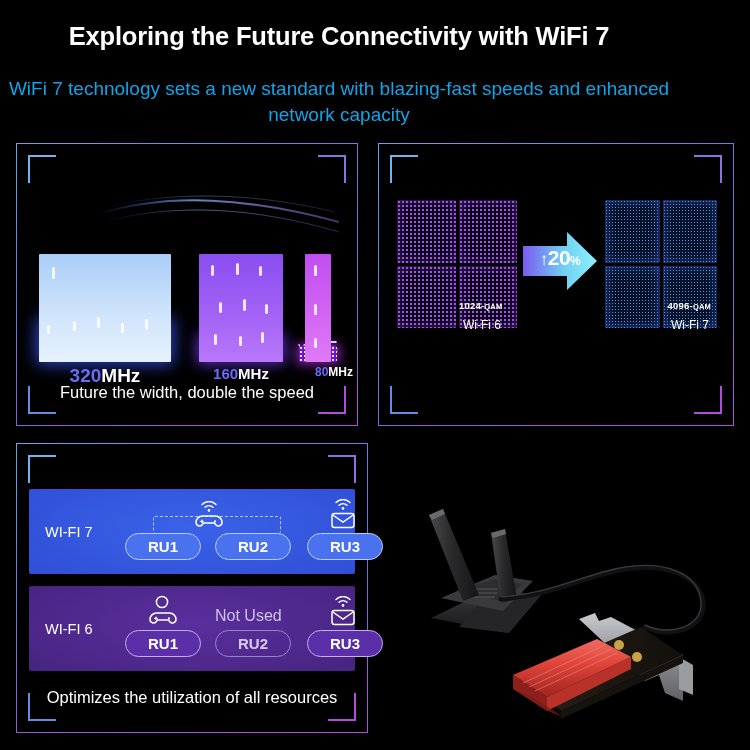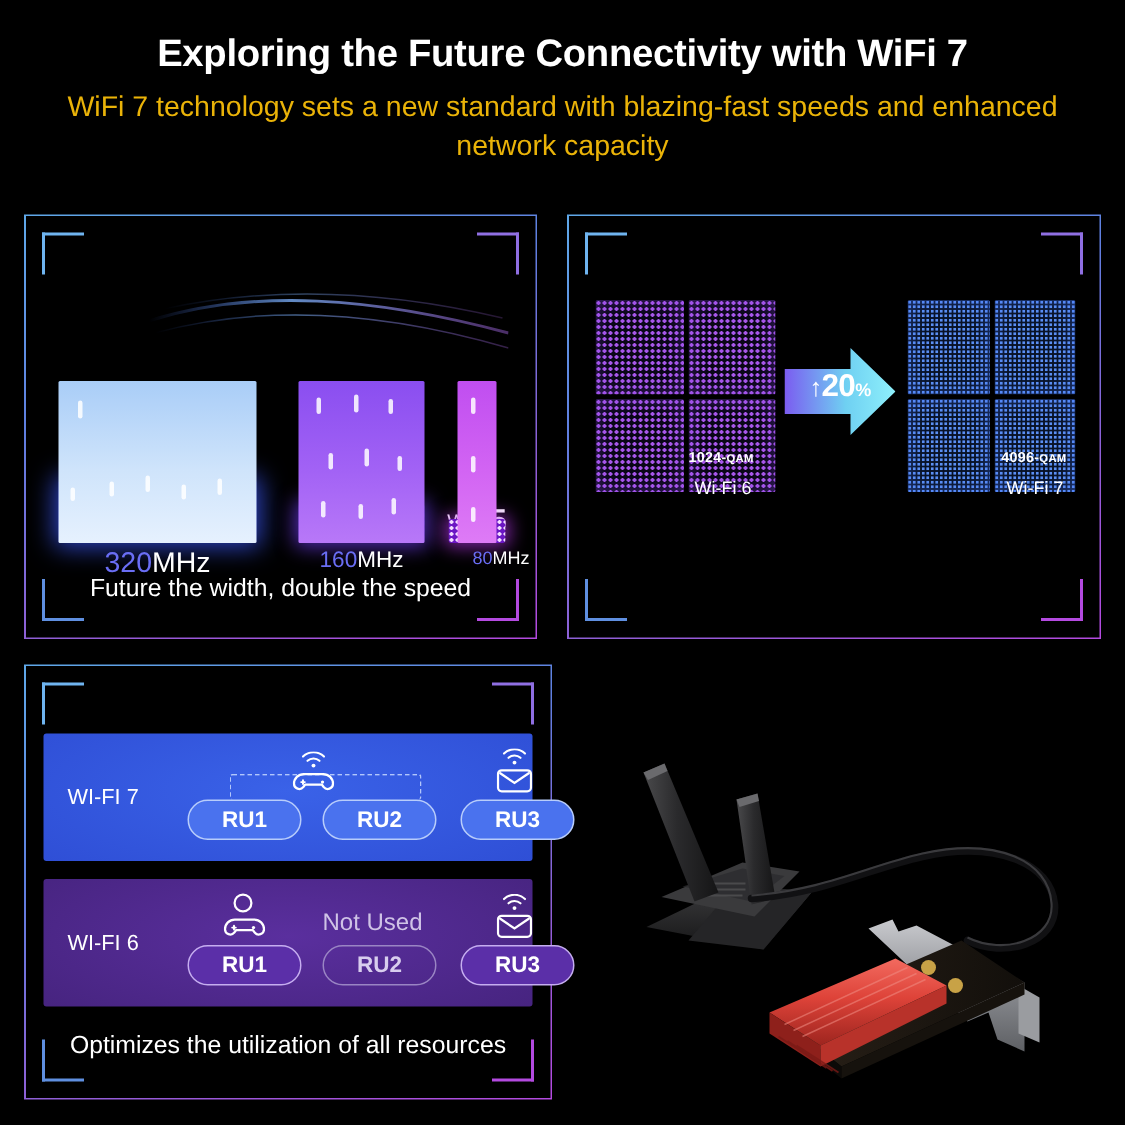--- a/index.html
+++ b/index.html
@@ -1,22 +1,22 @@
 <!DOCTYPE html>
 <html><head>
 <meta charset="utf-8">
 <style>
   html,body{margin:0;padding:0;background:#000;}
   body{width:750px;height:750px;overflow:hidden;font-family:"Liberation Sans",sans-serif;color:#fff;}
   .stage{position:relative;width:750px;height:750px;background:#000;}
 
   
-  .header{position:absolute;left:0;top:22px;width:678px;text-align:center;padding-left:36px;}
+  .header{position:absolute;left:0;top:22px;width:678px;text-align:center;}
   .title{font-size:25.5px;font-weight:bold;letter-spacing:-.2px;color:#fff;line-height:1.1;}
-  .subtitle{margin-top:9px;font-size:19px;color:#eab308;line-height:1.35;font-weight:400;}
+  .subtitle{margin-top:26px;font-size:19px;color:#0ea5e9;line-height:1.35;font-weight:400;}
 
   
   .panel{position:absolute;box-sizing:border-box;border:1px solid transparent;
          background:linear-gradient(#000,#000) padding-box,
                     linear-gradient(160deg,#5fa8e8 0%,#5f7fe0 35%,#8f5fd6 70%,#b44ae0 100%) border-box;}
   .p1{left:16px;top:143px;width:342px;height:283px;}
   .p2{left:378px;top:143px;width:356px;height:283px;}
   .p3{left:16px;top:443px;width:352px;height:290px;}
 
   .corner{position:absolute;width:26px;height:26px;pointer-events:none;}
@@ -31,21 +31,21 @@
   .p1-art{position:absolute;left:22px;top:28px;width:298px;height:190px;}
   .swoosh{position:absolute;left:60px;top:16px;width:240px;height:60px;opacity:.85;}
   .wgroup{position:absolute;bottom:0;}
   .wlabel{position:absolute;bottom:100%;margin-bottom:2px;white-space:nowrap;
           font-size:13px;color:#fff;font-weight:500;left:50%;transform:translateX(-50%);}
   .wlabel b{font-size:21px;font-weight:bold;vertical-align:-2px;margin-left:2px;}
   .dotgrid{position:absolute;bottom:100%;margin-bottom:0;left:0;border-radius:2px;}
   .bar{position:absolute;bottom:0;border-radius:1px;overflow:hidden;}
   .pkt{position:absolute;width:3px;border-radius:2px;background:rgba(255,255,255,.85);}
   .mhz{position:absolute;top:100%;margin-top:3px;left:50%;transform:translateX(-50%);
-       white-space:nowrap;font-weight:normal;color:#fff;text-align:center;}
+       white-space:nowrap;font-weight:bold;color:#fff;text-align:center;}
   .mhz .num{color:#6a6ef5;}
 
   
   .g1{left:0;width:132px;}
   .g1 .dotgrid{width:132px;height:42px;background:#0d1ccc;
       box-shadow:0 0 16px 3px rgba(60,90,255,.75);}
   .g1 .bar{width:132px;height:108px;background:linear-gradient(180deg,#a9cdf7 0%,#cfe4fb 55%,#e6f1fe 100%);}
   .g1 .mhz{font-size:19px;}
   
   .g2{left:160px;width:84px;}

